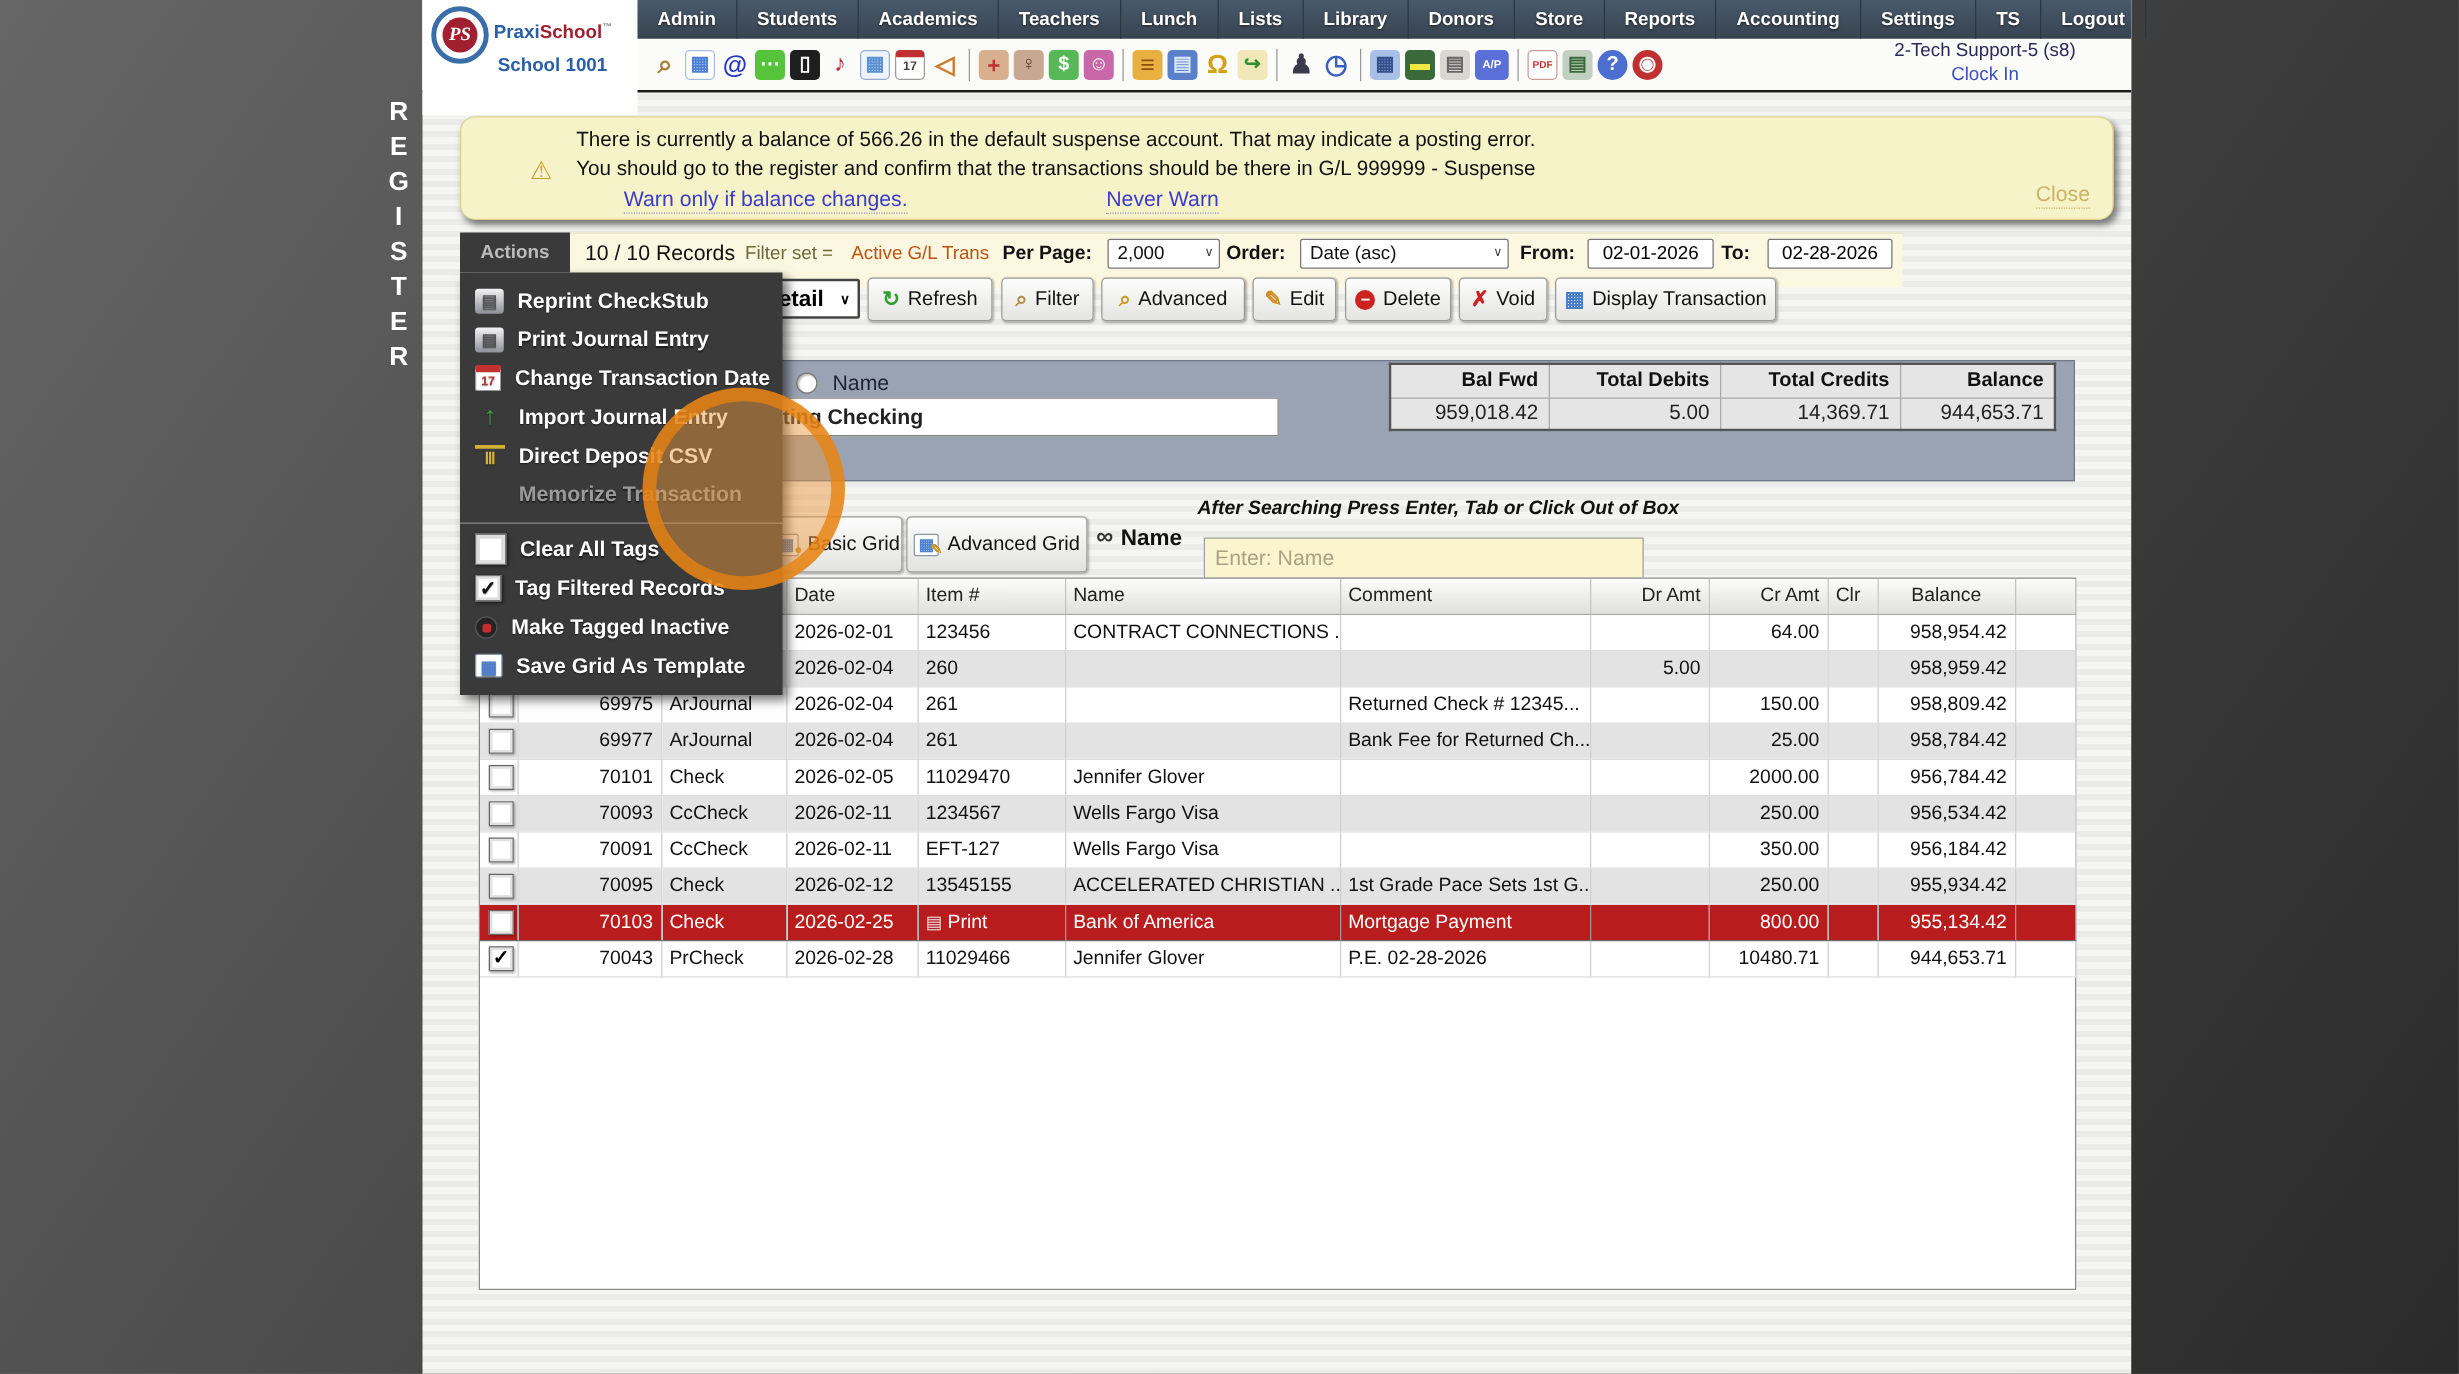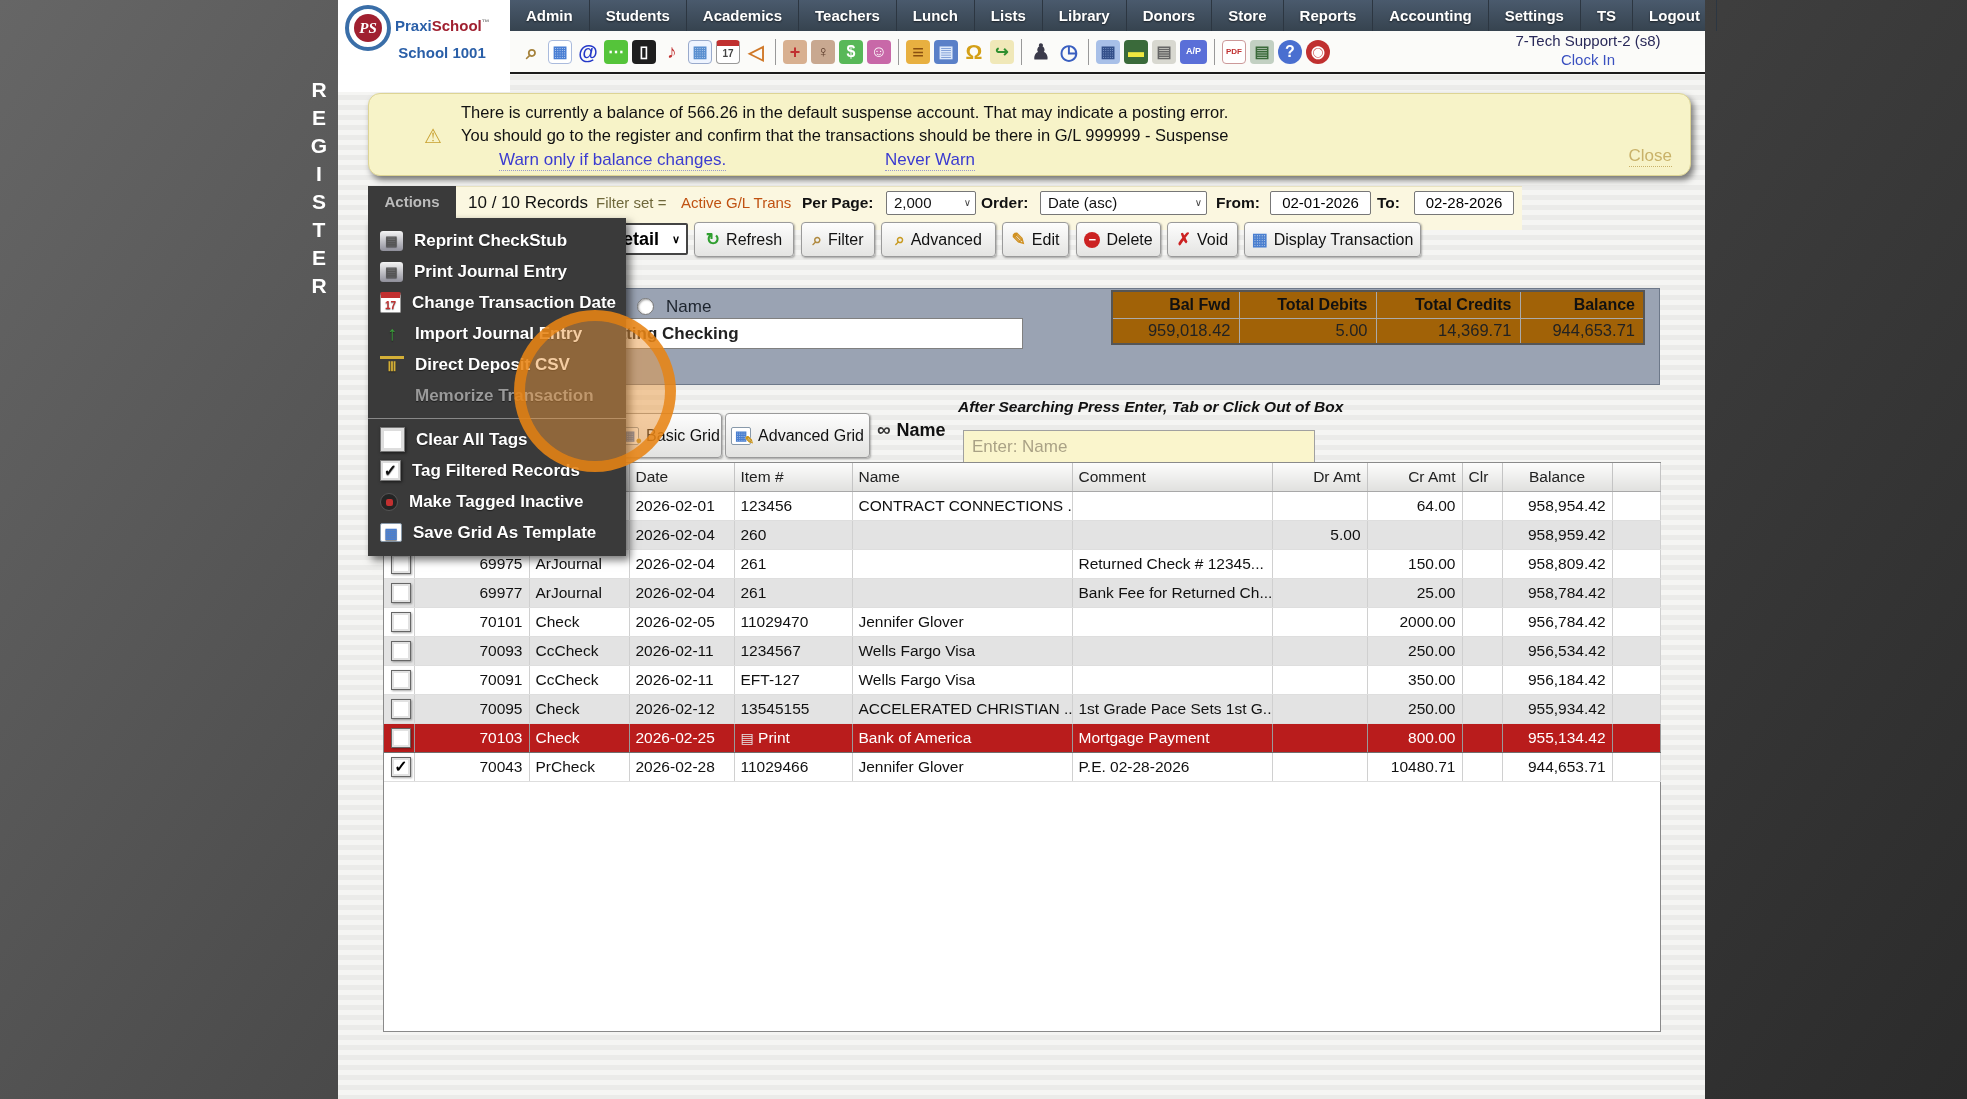--- a/index.html
+++ b/index.html
@@ -101,21 +101,21 @@
   
   .panel { position:absolute; left:115px; top:288px; width:1207px; height:97px;
     background:#9aa3b3; border:1px solid #6d7889; }
   .radio { position:absolute; left:183px; top:9px; width:17px; height:17px; border-radius:50%;
     background:#fff; border:1px solid #777; box-shadow:inset 1px 1px 2px rgba(0,0,0,.35); }
   .radio-label { position:absolute; left:212px; top:8px; font-size:17px; color:#1d242e; }
   #account-input { position:absolute; left:114px; top:29px; width:455px; height:31px; background:#fff;
     border:1px solid #808080; font-weight:bold; font-size:17px; color:#222; padding-left:8px;
     font-family:"Liberation Sans",sans-serif; }
   .summary { position:absolute; left:657px; top:1px; border:2px solid #555; border-collapse:collapse;
-    background:#a16207; }
+    background:#e5e5e5; }
   .summary th, .summary td { border:1px solid #aaa; text-align:right; padding:0 8px; white-space:nowrap; }
   .summary th { font-size:16px; height:27px; color:#111; }
   .summary td { font-size:16.5px; height:26px; color:#222; }
   .summary th:nth-child(1), .summary td:nth-child(1) { width:127px; }
   .summary th:nth-child(2), .summary td:nth-child(2) { width:137px; }
   .summary th:nth-child(3), .summary td:nth-child(3) { width:144px; }
   .summary th:nth-child(4), .summary td:nth-child(4) { width:124px; }
 
   
   .gbtn { position:absolute; top:413px; height:45px; display:flex; align-items:center; justify-content:center;
@@ -255,21 +255,21 @@
         <span class="tb-icon" style="background: rgb(58, 106, 58); color: rgb(240, 232, 64);">▬</span>
         <span class="tb-icon" style="background: rgb(216, 216, 208); color: rgb(102, 102, 102);">▤</span>
         <span class="tb-icon" style="background: rgb(90, 111, 216); color: rgb(255, 255, 255); font-size: 9px; width: 27px;">A/P</span>
         <div class="tb-sep"></div>
         <span class="tb-icon" style="background: rgb(255, 255, 255); color: rgb(192, 48, 48); font-size: 8px; border: 1px solid rgb(204, 153, 153);">PDF</span>
         <span class="tb-icon" style="background: rgb(194, 208, 194); color: rgb(58, 106, 58);">▤</span>
         <span class="tb-icon" style="background: rgb(74, 111, 208); color: rgb(255, 255, 255); border-radius: 50%;">?</span>
         <span class="tb-icon" style="background: rgb(192, 48, 48); color: rgb(255, 255, 255); border-radius: 50%;">◉</span>
       </div>
     <div class="user-block">
-      <div class="user-name">7-Tech Support-2 (s8)</div>
+      <div class="user-name">2-Tech Support-5 (s8)</div>
       <a class="clock-in">Clock In</a>
     </div>
   </div>
 
   <div class="banner">
     <span class="warn-icon">⚠</span>
     <div class="banner-l1">There is currently a balance of 566.26 in the default suspense account. That may indicate a posting error.</div>
     <div class="banner-l2">You should go to the register and confirm that the transactions should be there in G/L 999999 - Suspense</div>
     <a class="blink" id="warn-link">Warn only if balance changes.</a>
     <a class="blink" id="never-warn-link">Never Warn</a>

